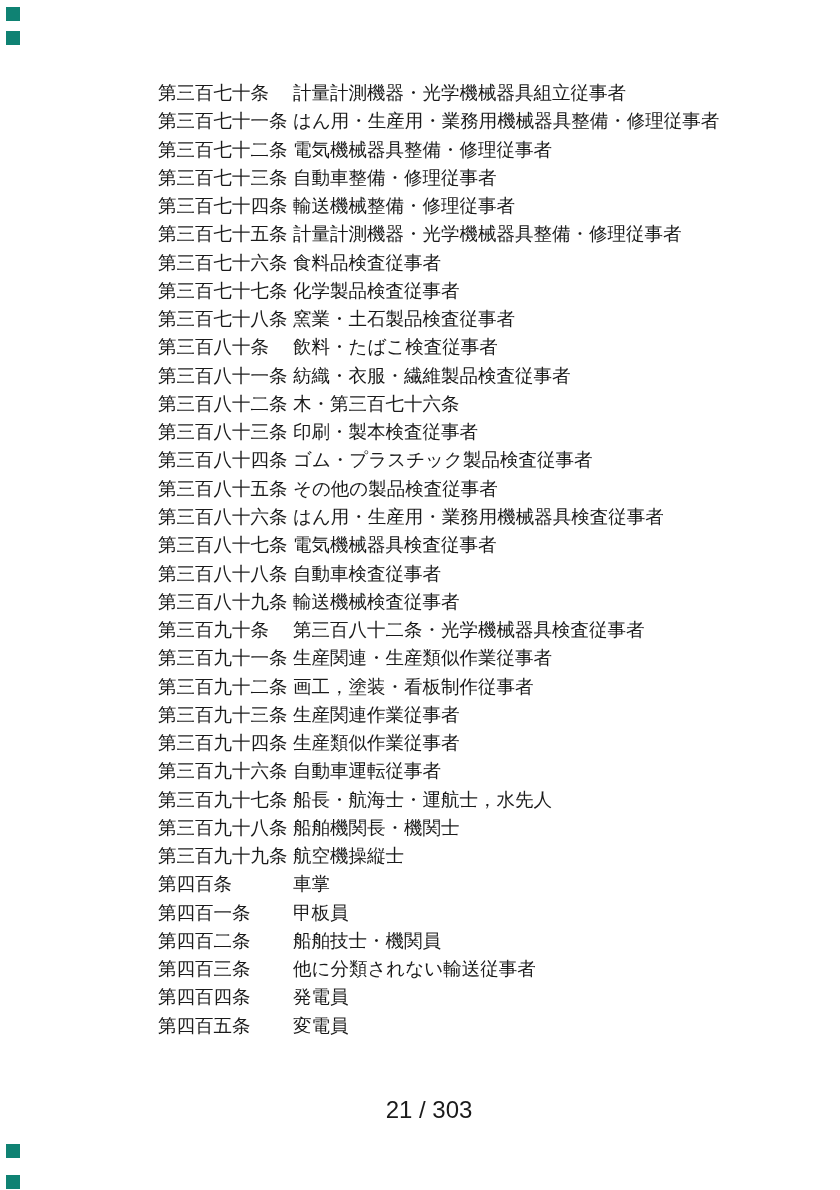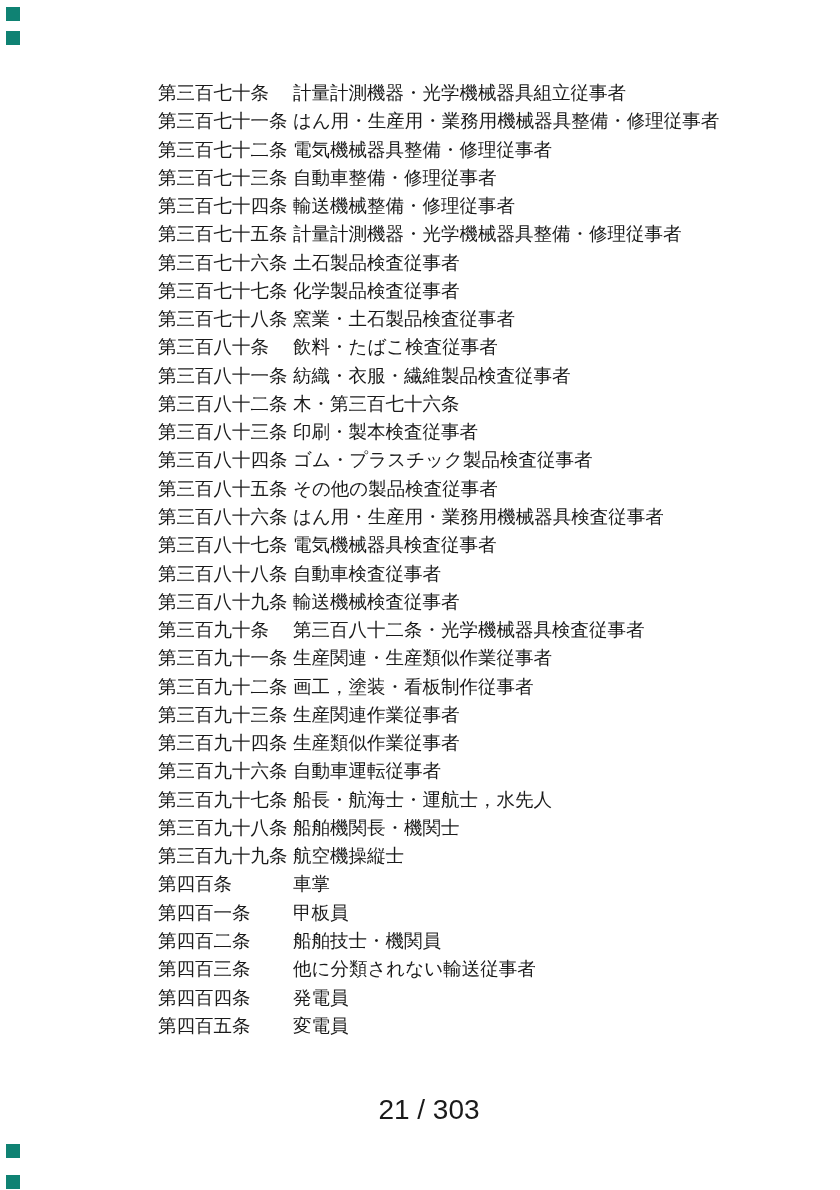--- a/index.html
+++ b/index.html
@@ -30,37 +30,38 @@
     position: absolute;
     left: 158px;
     top: 79px;
   }
   .row {
     display: flex;
     height: 28.28px;
     line-height: 28.28px;
     font-size: 18.5px;
     white-space: nowrap;
+    align-items: flex-end;
   }
   .article-no {
     flex: 0 0 135px;
     width: 135px;
   }
   .occupation {
     flex: 0 0 auto;
   }
   .page-indicator {
     position: absolute;
     top: 1097px;
     left: 0;
     width: 840px;
     box-sizing: border-box;
     padding-left: 18px;
     text-align: center;
-    font-size: 28px;
+    font-size: 24px;
     line-height: 26px;
     color: #1a1a1a;
   }
 </style>
 </head>
 <body>
 
 <div>
 
   <span class="corner-marker marker-tl1" style="background: rgb(15, 130, 115);"></span>
@@ -88,21 +89,21 @@
       <div class="row">
         <span class="article-no">第三百七十四条</span>
         <span class="occupation">輸送機械整備・修理従事者</span>
       </div>
       <div class="row">
         <span class="article-no">第三百七十五条</span>
         <span class="occupation">計量計測機器・光学機械器具整備・修理従事者</span>
       </div>
       <div class="row">
         <span class="article-no">第三百七十六条</span>
-        <span class="occupation">土石製品検査従事者</span>
+        <span class="occupation">食料品検査従事者</span>
       </div>
       <div class="row">
         <span class="article-no">第三百七十七条</span>
         <span class="occupation">化学製品検査従事者</span>
       </div>
       <div class="row">
         <span class="article-no">第三百七十八条</span>
         <span class="occupation">窯業・土石製品検査従事者</span>
       </div>
       <div class="row">

